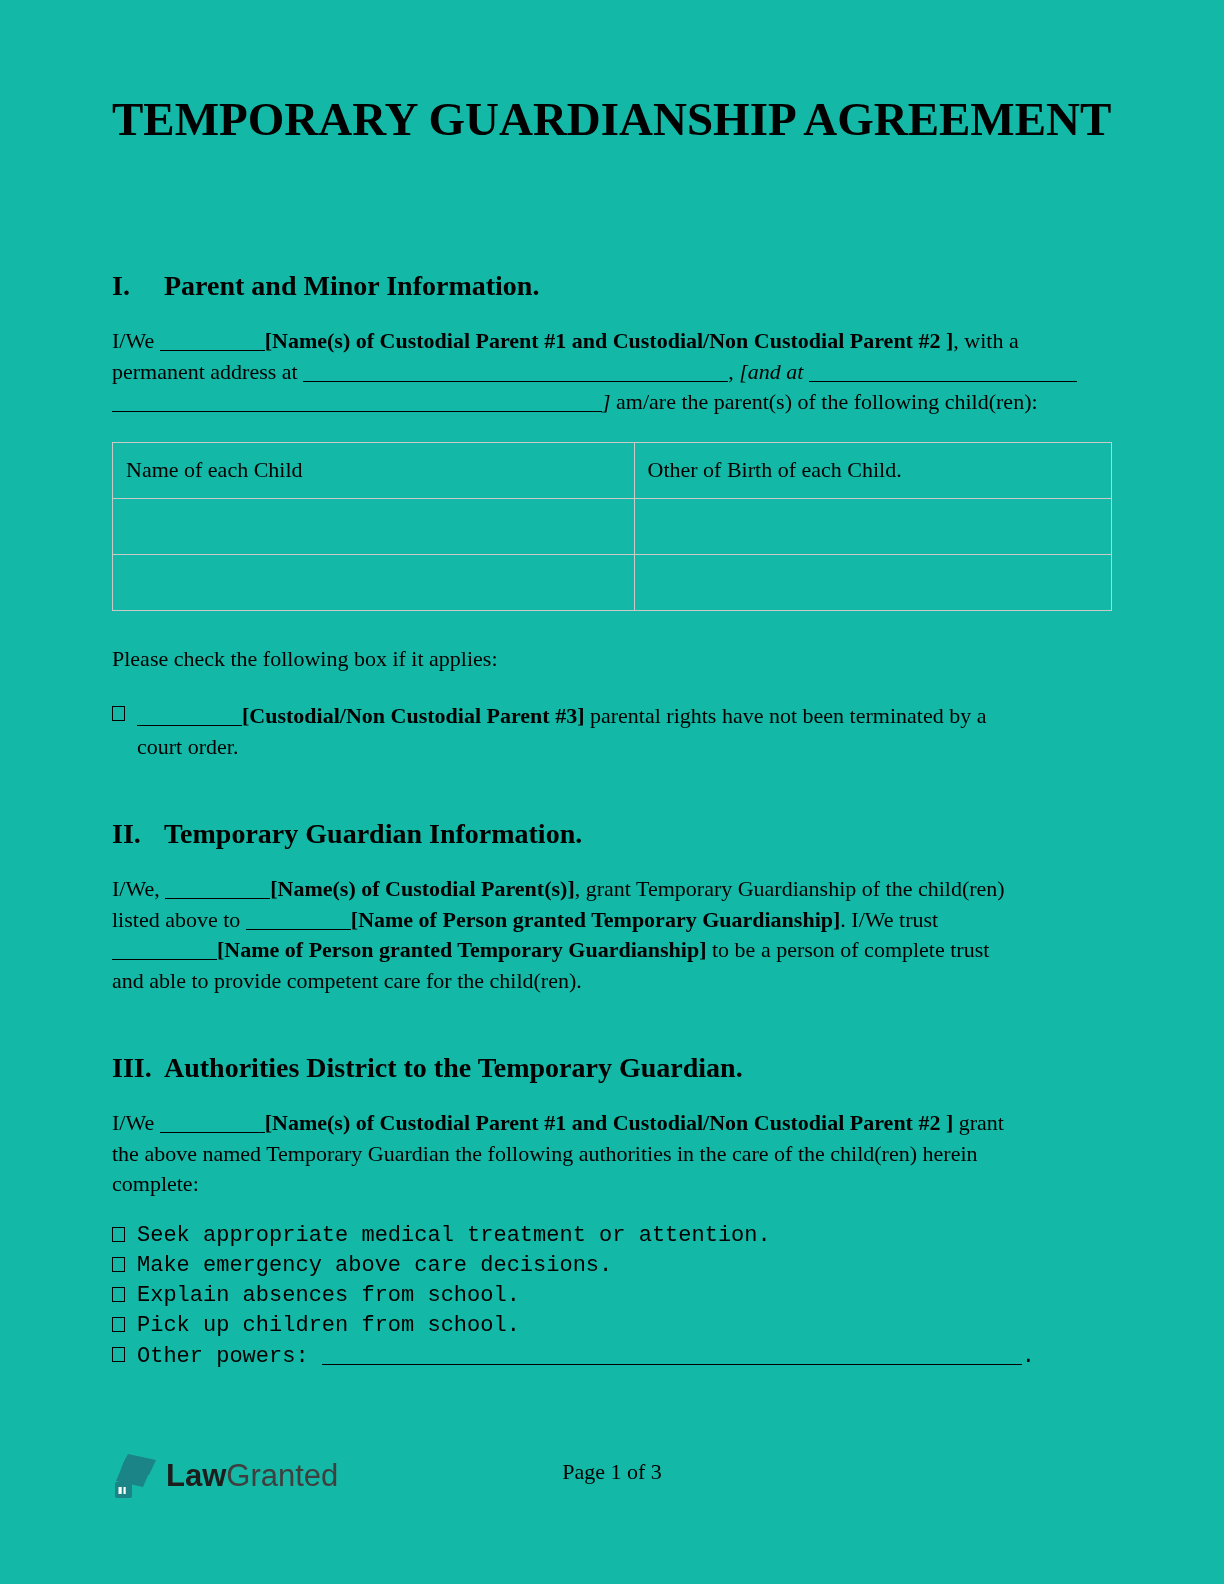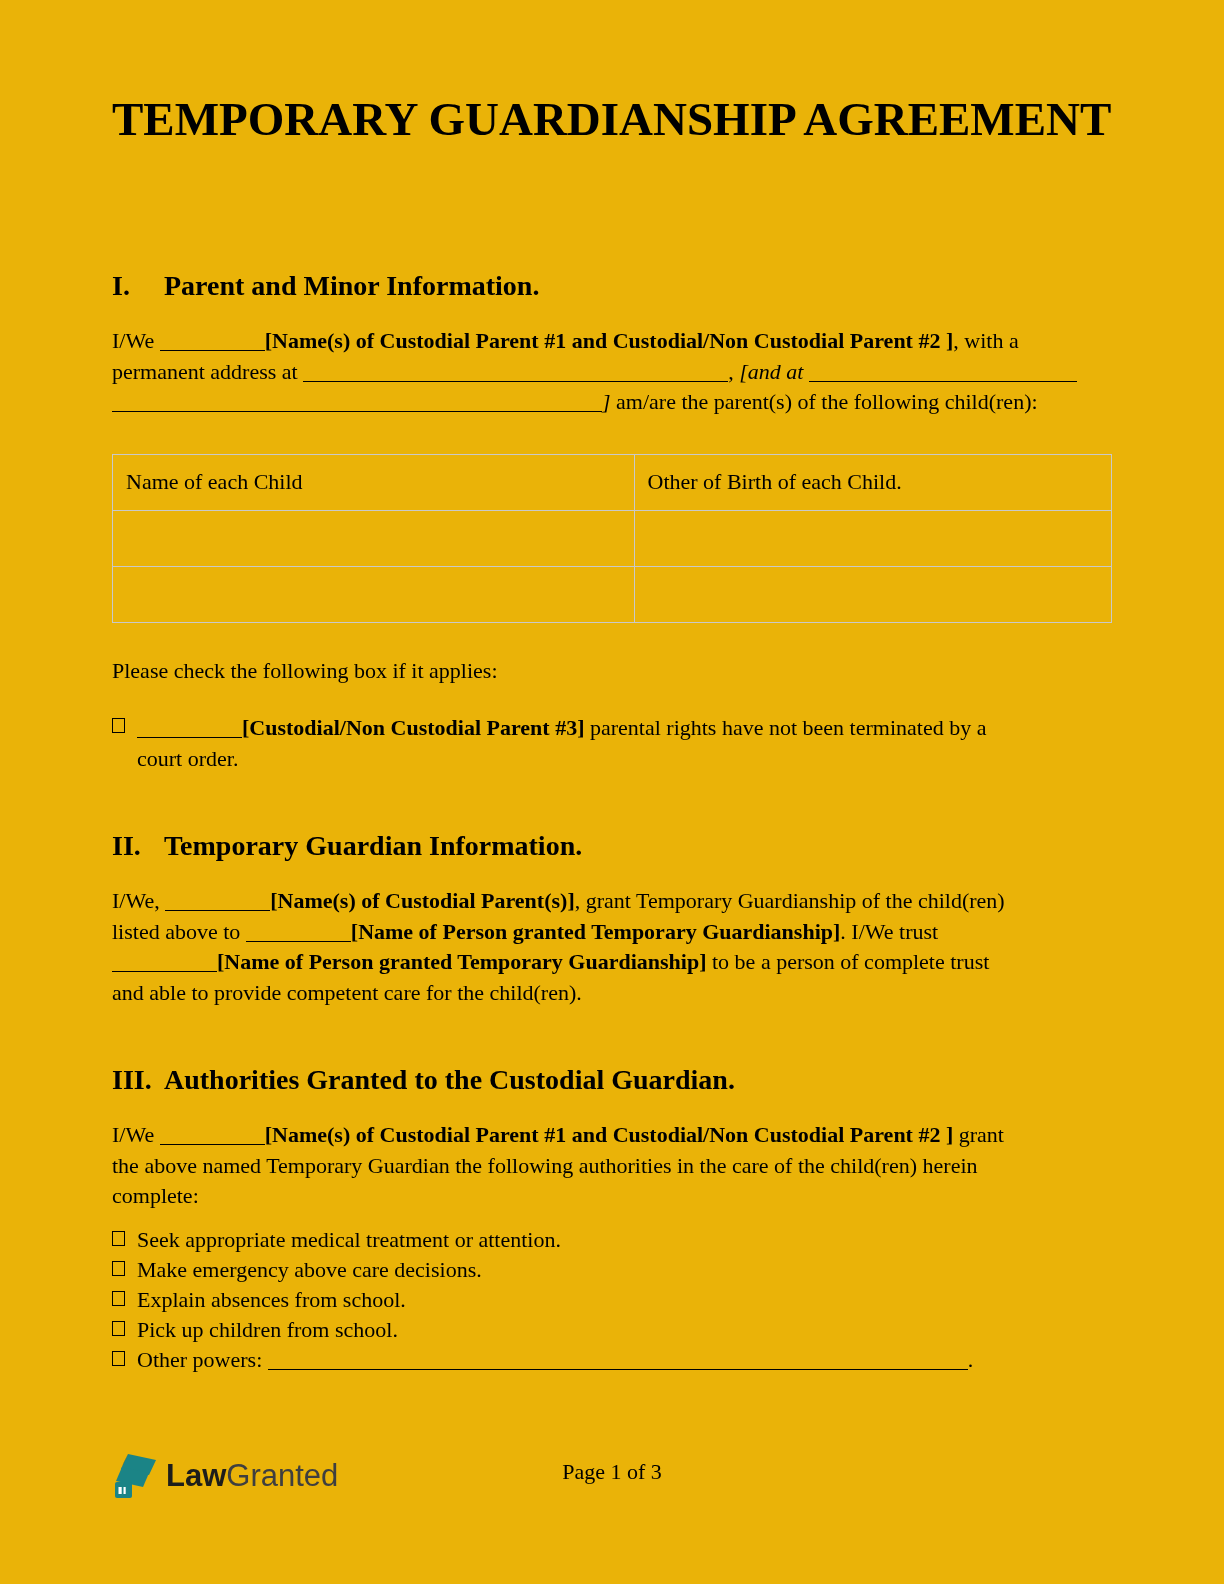--- a/index.html
+++ b/index.html
@@ -1,19 +1,19 @@
 <!DOCTYPE html>
 <html><head>
 <meta charset="utf-8">
 <style>
   html,body { margin:0; padding:0; background:#ffffff; }
   .page {
     position:relative;
     width:1224px; height:1584px;
-    background:#eab308;
+    background:#14b8a6;
     box-sizing:border-box;
     padding:0 112px;
     overflow:hidden;
     font-family:"Liberation Serif", serif;
     color:#000;
   }
   .doc-title {
     margin:0; padding-top:92px;
     font-size:47px; font-weight:bold;
     letter-spacing:0;
@@ -33,21 +33,21 @@
     white-space:nowrap;
   }
   .blank {
     display:inline-block;
     height:20px;
     border-bottom:1.6px solid #000;
     transform:translateY(3px);
   }
   .child-table {
     width:100%;
-    margin-top:36px;
+    margin-top:24px;
     border-collapse:collapse;
     table-layout:fixed;
   }
   .child-table td {
     border:1px solid #c9c9c9;
     height:55px;
     font-size:22px;
     padding:0 13px;
     vertical-align:middle;
   }
@@ -59,21 +59,21 @@
     font-size:22px; line-height:30.5px;
   }
   .cb {
     flex:0 0 auto;
     display:inline-block;
     width:11px; height:13px;
     border:1.6px solid #000;
     margin-top:5px;
   }
   .check-row .check-text { margin-left:12px; white-space:nowrap; }
-  .auth-list { margin-top:13px; }
+  .auth-list { margin-top:21px;font-family:Liberation Mono, monospace; }
   .auth-row {
     display:flex;
     font-size:22px; line-height:30px;
   }
   .auth-row .cb { margin-top:6px; }
   .auth-row .auth-text { margin-left:12px; white-space:nowrap; }
   .footer {
     position:absolute;
     left:112px; right:112px; top:1445px;
     height:64px;
@@ -126,21 +126,21 @@
 
   <div class="check-row">
     <span class="cb"></span>
     <div class="check-text"><span class="blank" style="width:105px"></span><b>[Custodial/Non Custodial Parent #3]</b><span> parental rights have not been terminated by a</span><br><span>court order.</span></div>
   </div>
 
   <h2 class="sec-heading h-s2"><span class="sec-num">II.</span><span>Temporary Guardian Information.</span></h2>
 
   <p class="para"><span>I/We, </span><span class="blank" style="width:105px"></span><b>[Name(s) of Custodial Parent(s)]</b><span>, grant Temporary Guardianship of the child(ren)</span><br><span>listed above to </span><span class="blank" style="width:105px"></span><b>[Name of Person granted Temporary Guardianship]</b><span>. I/We trust</span><br><span class="blank" style="width:105px"></span><b>[Name of Person granted Temporary Guardianship]</b><span> to be a person of complete trust</span><br><span>and able to provide competent care for the child(ren).</span></p>
 
-  <h2 class="sec-heading h-s3"><span class="sec-num">III.</span><span>Authorities Granted to the Custodial Guardian.</span></h2>
+  <h2 class="sec-heading h-s3"><span class="sec-num">III.</span><span>Authorities District to the Temporary Guardian.</span></h2>
 
   <p class="para"><span>I/We </span><span class="blank" style="width:105px"></span><b>[Name(s) of Custodial Parent #1 and Custodial/Non Custodial Parent #2 ]</b><span> grant</span><br><span>the above named Temporary Guardian the following authorities in the care of the child(ren) herein</span><br><span>complete:</span></p>
 
   <div class="auth-list">
     <div class="auth-row">
       <span class="cb"></span>
       <span class="auth-text">Seek appropriate medical treatment or attention.</span>
     </div>
     <div class="auth-row">
       <span class="cb"></span>

